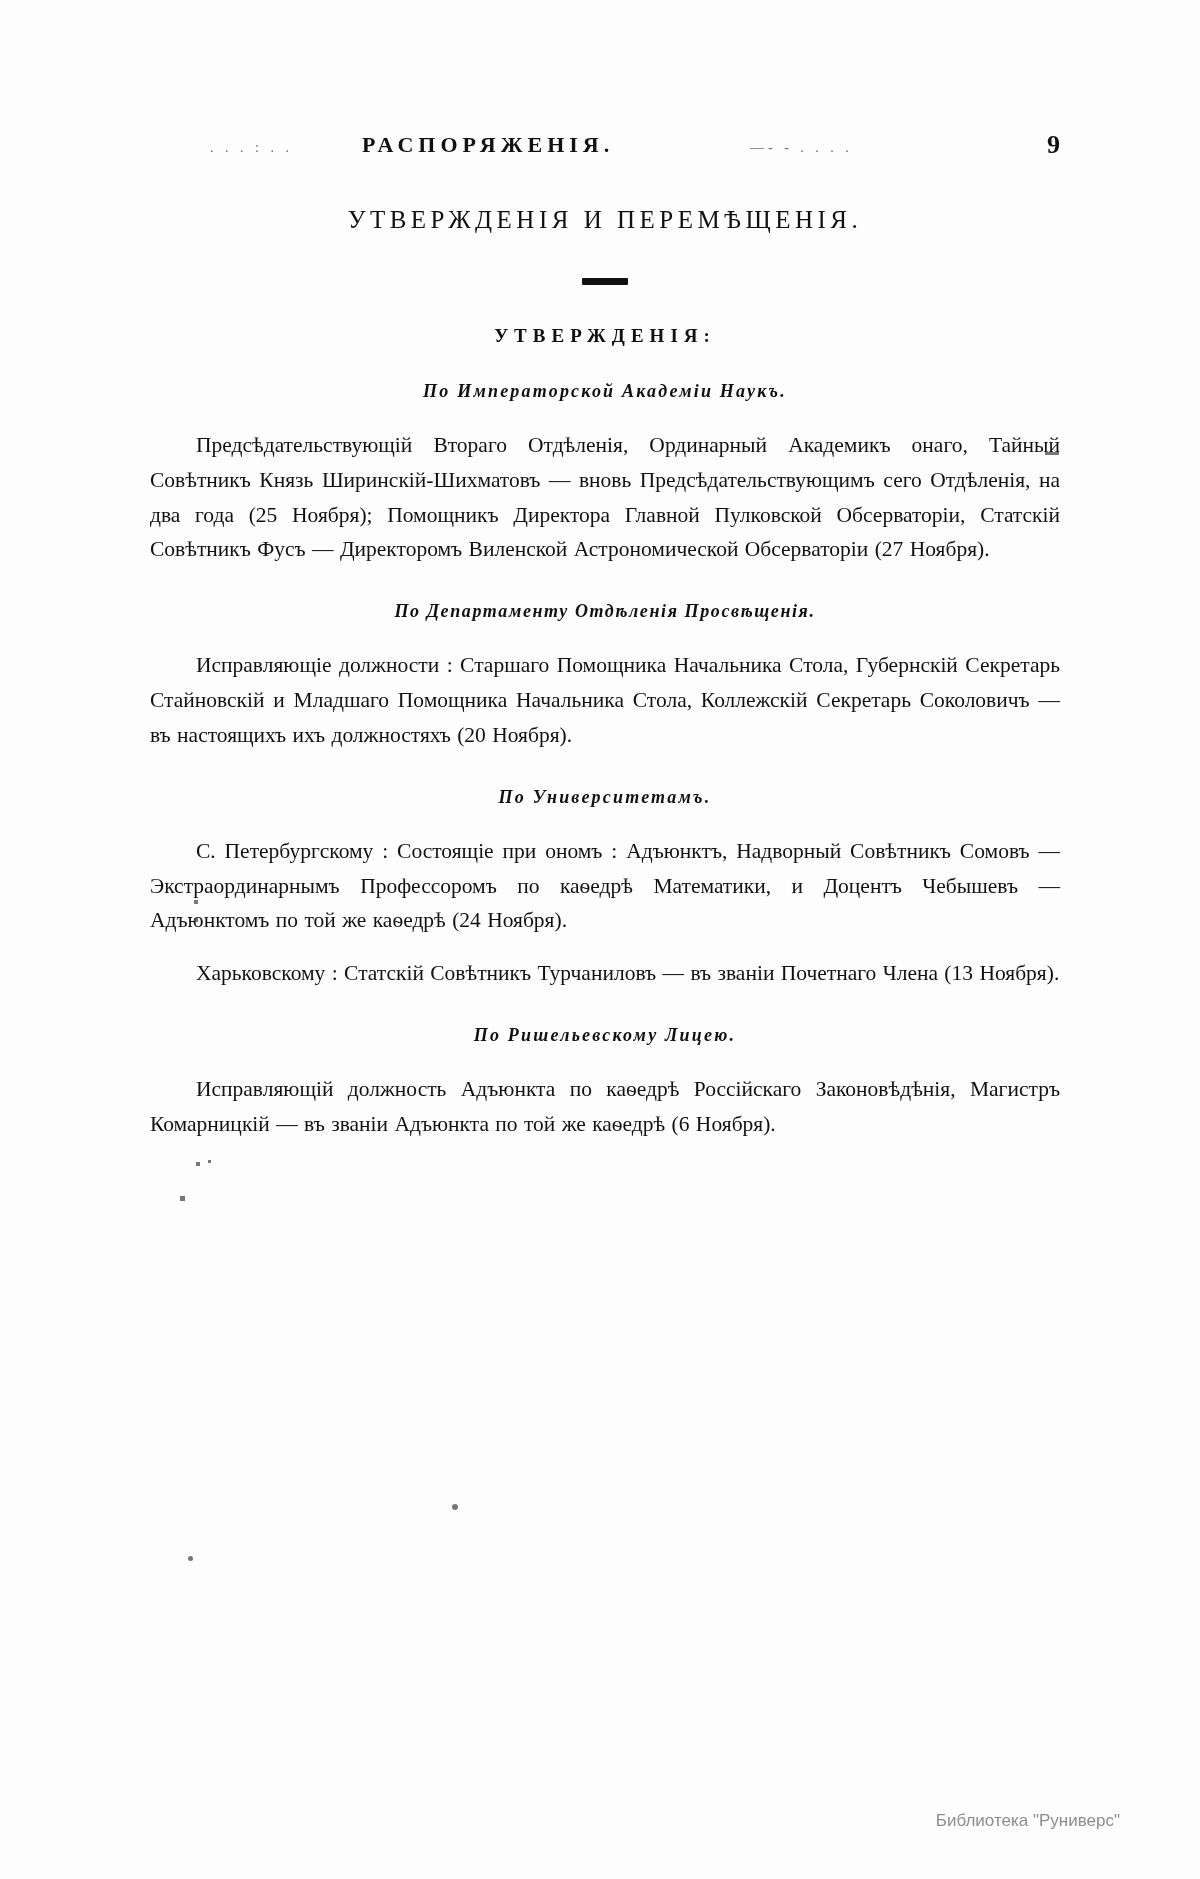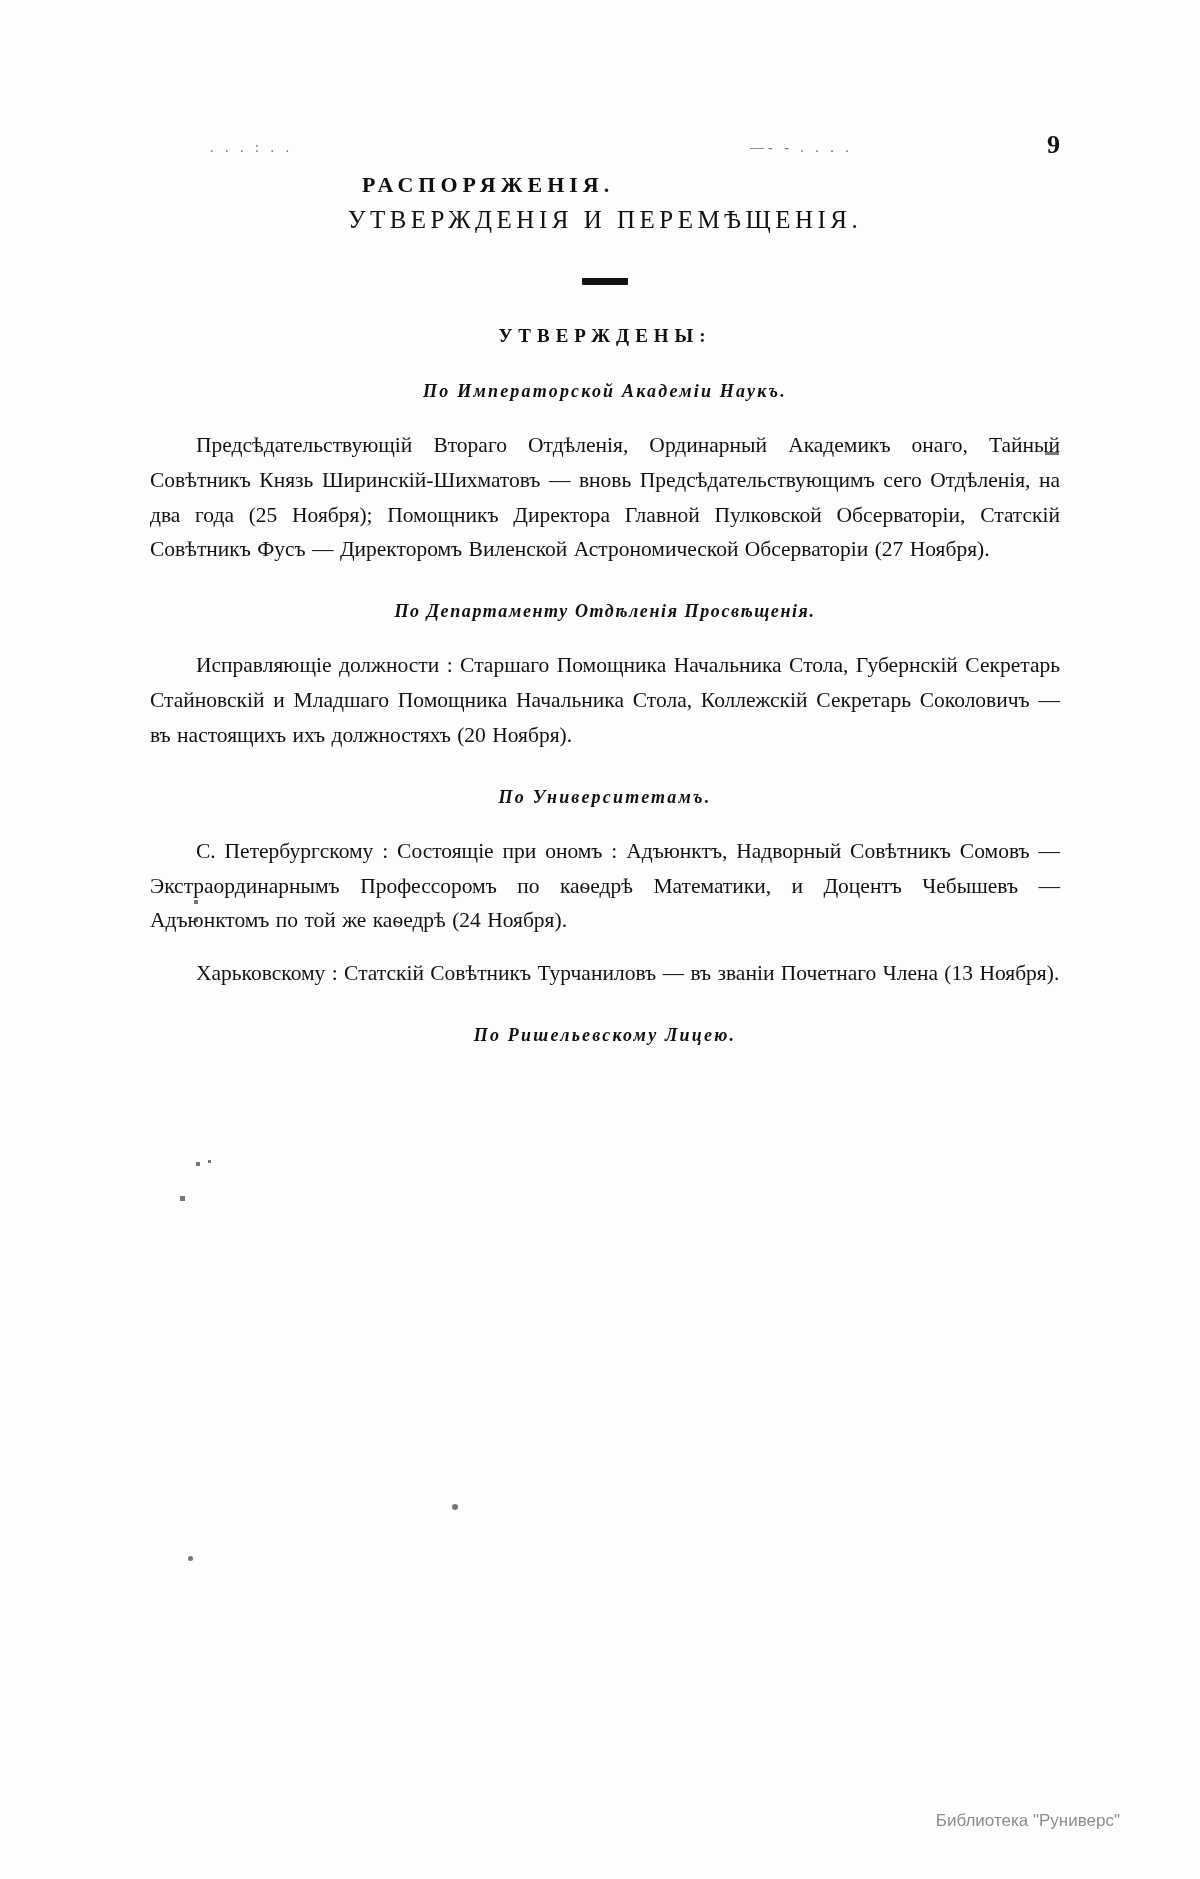--- a/index.html
+++ b/index.html
@@ -45,21 +45,20 @@
     font-family: "Liberation Serif", serif;
   }
   .runhead-title {
     position: absolute;
     left: 212px;
     top: 2px;
     font-size: 22px;
     font-weight: bold;
     letter-spacing: 5px;
     color: #111;
-    margin-top: 40px;
   }
   .runhead-ornament-right {
     position: absolute;
     left: 600px;
     top: 10px;
     font-size: 14px;
     letter-spacing: 4px;
     color: #6e6e6e;
   }
   .runhead-pagenum {
@@ -146,33 +145,34 @@
       <span class="runhead-ornament-left">. .  . : . .</span>
       <span class="runhead-title">РАСПОРЯЖЕНІЯ.</span>
       <span class="runhead-ornament-right">—- - . . . .</span>
       <span class="runhead-pagenum">9</span>
     </div>
 
     <h1 class="section-title">УТВЕРЖДЕНІЯ И ПЕРЕМѢЩЕНІЯ.</h1>
 
     <div class="rule"></div>
 
-    <h2 class="subsection-title">УТВЕРЖДЕНЫ:</h2>
+    <h2 class="subsection-title">УТВЕРЖДЕНІЯ:</h2>
 
     <h3 class="group-title">По Императорской Академіи Наукъ.</h3>
     <p class="body">Предсѣдательствующій Втораго Отдѣленія, Ординарный Академикъ онаго, Тайный Совѣтникъ Князь Ширинскій-Шихматовъ — вновь Предсѣдательствующимъ сего Отдѣленія, на два года (25 Ноября); Помощникъ Директора Главной Пулковской Обсерваторіи, Статскій Совѣтникъ Фусъ — Директоромъ Виленской Астрономической Обсерваторіи (27 Ноября).</p>
 
     <h3 class="group-title narrow">По Департаменту Отдѣленія Просвѣщенія.</h3>
     <p class="body">Исправляющіе должности : Старшаго Помощника Начальника Стола, Губернскій Секретарь Стайновскій и Младшаго Помощника Начальника Стола, Коллежскій Секретарь Соколовичъ — въ настоящихъ ихъ должностяхъ (20 Ноября).</p>
 
     <h3 class="group-title">По Университетамъ.</h3>
     <p class="body tight">С. Петербургскому : Состоящіе при ономъ : Адъюнктъ, Надворный Совѣтникъ Сомовъ — Экстраординарнымъ Профессоромъ по каѳедрѣ Математики, и Доцентъ Чебышевъ — Адъюнктомъ по той же каѳедрѣ (24 Ноября).</p>
     <p class="body">Харьковскому : Статскій Совѣтникъ Турчаниловъ — въ званіи Почетнаго Члена (13 Ноября).</p>
 
     <h3 class="group-title">По Ришельевскому Лицею.</h3>
+    <p class="body">Исправляющій должность Адъюнкта по каѳедрѣ Россійскаго Законовѣдѣнія, Магистръ Комарницкій — въ званіи Адъюнкта по той же каѳедрѣ (6 Ноября).</p>
 
   </div>
 
   <div class="speck" style="left:194px; top:900px; width:4px; height:4px;"></div>
   <div class="speck" style="left:194px; top:918px; width:4px; height:4px;"></div>
   <div class="speck" style="left:196px; top:1162px; width:4px; height:4px;"></div>
   <div class="speck" style="left:208px; top:1160px; width:3px; height:3px;"></div>
   <div class="speck" style="left:180px; top:1196px; width:5px; height:5px;"></div>
   <div class="speck" style="left:452px; top:1504px; width:6px; height:6px; border-radius:50%;"></div>
   <div class="speck" style="left:188px; top:1556px; width:5px; height:5px; border-radius:50%;"></div>

